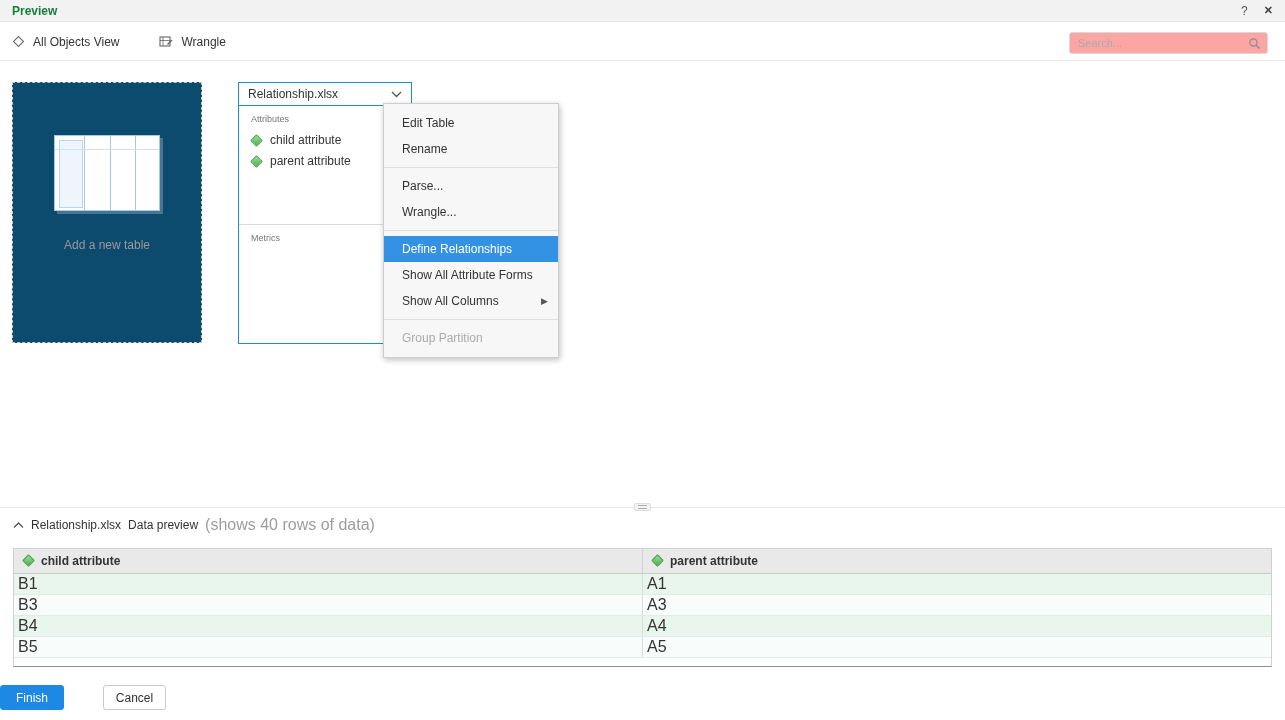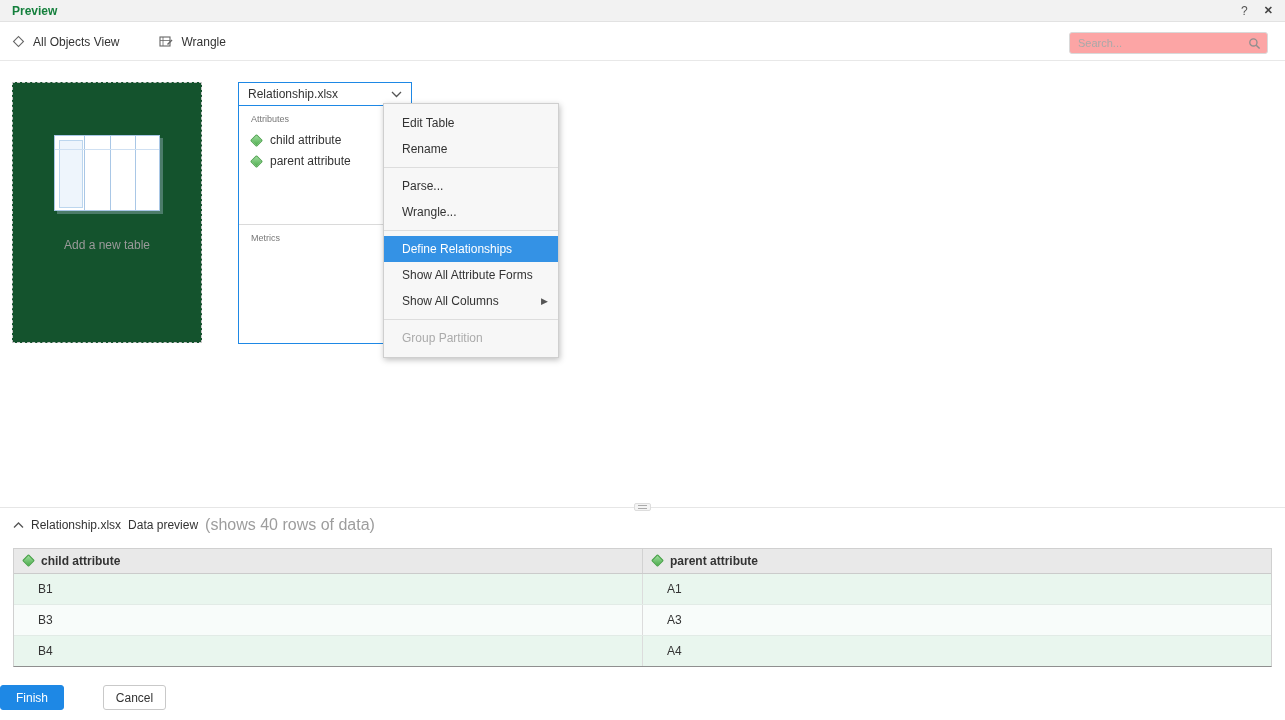--- a/index.html
+++ b/index.html
@@ -16,21 +16,21 @@
 
   
   .toolbar{ position:absolute; top:23px; left:0; right:0; height:38px; background:#fff; border-bottom:1px solid #e8e8e8; display:flex; align-items:center; padding:0 12px; z-index:4;}
   .tool-btn{ display:flex; align-items:center; gap:8px; margin-right:40px; color:#333; cursor:pointer; }
   .tool-icon svg{ display:block; }
   .search-box{ position:absolute; right:17px; top:9px; width:199px; height:22px; border:1px solid #d9d9d9; border-radius:3px; background:#fca5a5; display:flex; align-items:center; padding:0 6px 0 8px; }
   .search-box input{ flex:1; border:none; outline:none; font-size:11px; color:#555; background:transparent; min-width:0; font-family:"Liberation Sans",sans-serif;}
   .search-box input::placeholder{ color:#a9a9a9; }
 
   
-  .add-table{ position:absolute; left:12px; top:82px; width:190px; height:261px; border:1px dashed #c9c9c9; display:flex; flex-direction:column; align-items:center; padding-top:52px; cursor:pointer; background:#14532d;}
+  .add-table{ position:absolute; left:12px; top:82px; width:190px; height:261px; border:1px dashed #c9c9c9; display:flex; flex-direction:column; align-items:center; padding-top:52px; cursor:pointer; background:#0c4a6e;}
   .table-graphic{ position:relative; width:106px; height:76px; background:#fff; border:1px solid #a9c7e6; box-shadow:3px 3px 0 rgba(180,200,220,.35); }
   .table-graphic .col{ position:absolute; top:0; bottom:0; width:1px; background:#a9c7e6; }
   .table-graphic .hdr{ position:absolute; left:0; right:0; top:13px; height:1px; background:#cfe0f2; }
   .table-graphic .sel{ position:absolute; left:4px; top:4px; width:24px; height:68px; border:1px solid #bcd6ee; background:#eef5fc; }
   .add-label{ margin-top:27px; color:#9a9a9a; font-size:12px; }
 
   
   .table-card{ position:absolute; left:238px; top:82px; width:174px; height:262px; background:#fff; border:1px solid var(--accent-blue,#1e88e5); z-index:1; }
   .card-header{ height:23px; border-bottom:1px solid var(--accent-blue,#1e88e5); display:flex; align-items:center; padding:0 9px; cursor:pointer; }
   .card-header .card-title{ flex:1; font-size:12px; color:#333; white-space:nowrap; overflow:hidden; }
@@ -61,21 +61,21 @@
   .preview-header .collapse{ display:flex; cursor:pointer; }
   .preview-header .pv-name{ color:#333; font-size:12px; }
   .preview-header .pv-label{ color:#333; font-size:12px; }
   .preview-header .pv-note{ color:#9d9d9d; font-size:16px; }
 
   .preview-table-wrap{ position:absolute; left:13px; top:548px; width:1259px; height:119px; overflow:hidden; border:1px solid #d0d0d0; border-bottom:1px solid #8f8f8f; background:#fff; }
   table.preview{ width:100%; border-collapse:collapse; table-layout:fixed; }
   table.preview th{ height:24px; background:#e9e9e9; border-right:1px solid #d2d2d2; border-bottom:1px solid #cbcbcb; padding:0 10px; text-align:left; font-size:12px; color:#333; }
   table.preview th:last-child{ border-right:none; }
   .th-inner{ display:flex; align-items:center; gap:8px; font-weight:bold; }
-  table.preview td{ height:31px; padding:0 24px; font-size:12px; color:#333; border-right:1px solid #dcdcdc; border-bottom:1px solid #e2ebe6; }
+  table.preview td{ height:21px; padding:0 4px; font-size:16px; color:#333; border-right:1px solid #dcdcdc; border-bottom:1px solid #e2ebe6; }
   table.preview td:last-child{ border-right:none; }
   table.preview tbody tr:nth-child(odd) td{ background:var(--row-green-odd,#e9f6ee); }
   table.preview tbody tr:nth-child(even) td{ background:var(--row-green-even,#f8fcfa); }
 
   
   .footer{ position:absolute; left:0; right:0; bottom:0; height:45px; background:#fff; display:flex; align-items:center; justify-content:flex-start; gap:11px; padding-right:13px; }
   .btn{ height:25px; border-radius:3px; font-size:12px; font-family:"Liberation Sans",sans-serif; cursor:pointer; }
   .btn-finish{ width:64px; background:var(--accent-blue,#1e88e5); color:#fff; border:1px solid var(--accent-blue,#1e88e5); }
   .btn-cancel{ width:63px; background:#fff; color:#333; border:1px solid #c9c9c9;margin-left:28px; }
 </style>

